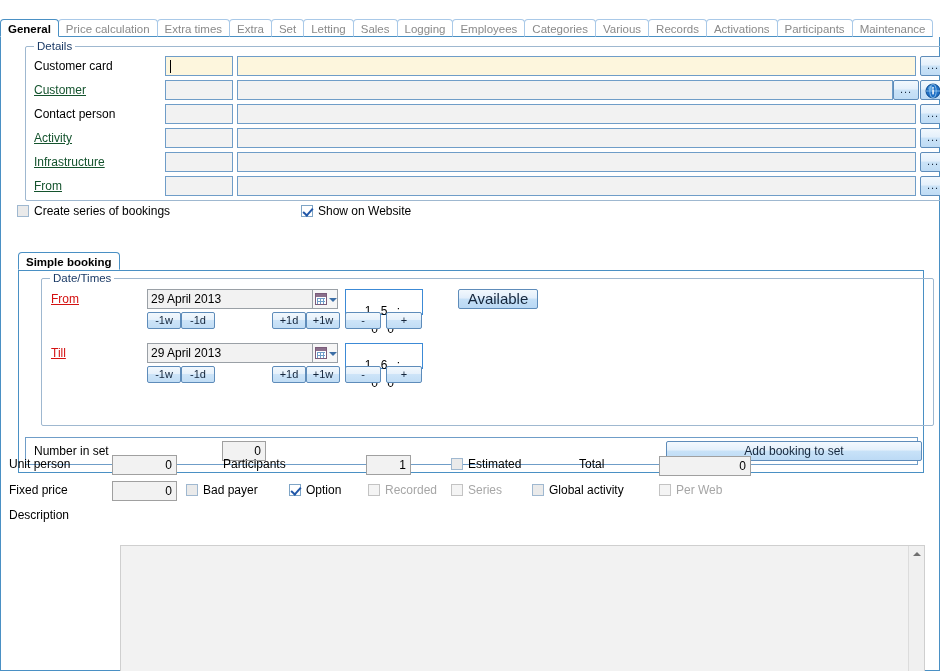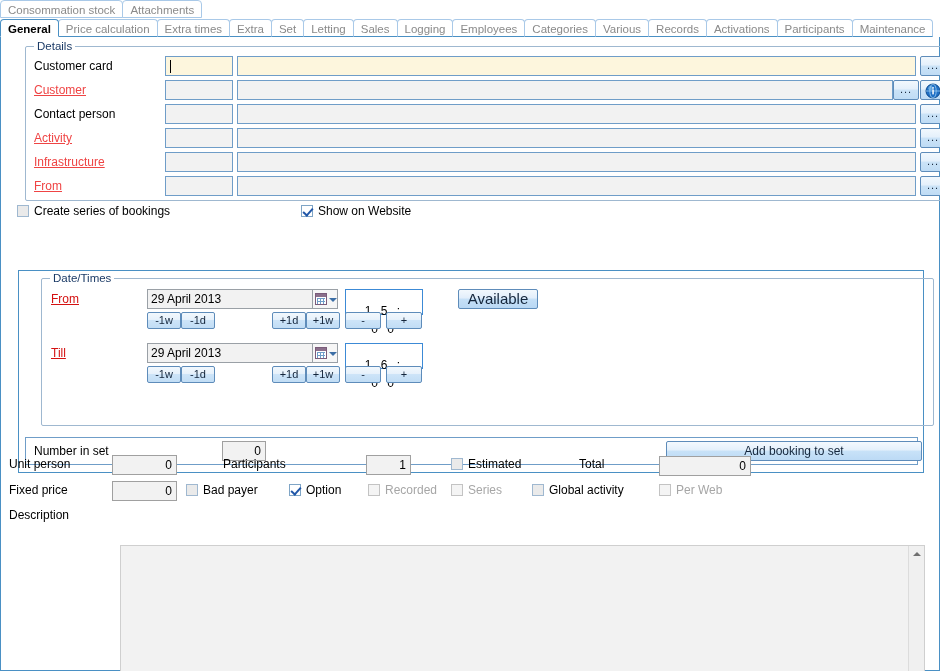--- a/index.html
+++ b/index.html
@@ -121,21 +121,21 @@
   }
   .field-label {
     position: absolute;
     left: 8px;
     top: 3px;
     font-size: 12px;
     line-height: 15px;
     white-space: nowrap;
   }
   .field-label.link {
-    color: #ef4444;
+    color: #14532d;
     text-decoration: underline;
     cursor: pointer;
   }
   .inp {
     position: absolute;
     border: 1px solid #6f9dc8;
     background: #f2f2f2;
     height: 20px;
     box-sizing: border-box;
     font-family: "Liberation Sans", sans-serif;
@@ -460,21 +460,20 @@
     position: absolute;
     left: 4px;
     top: 3px;
   }
 </style>
 </head>
 <body>
 
 <div class="app">
 
-  <div class="tabstrip row1" id="tabstrip-row1"><div class="tab">Consommation stock</div><div class="tab">Attachments</div></div>
 
   <div class="tabstrip row2" id="tabstrip-row2"><div class="tab selected">General</div><div class="tab">Price calculation</div><div class="tab">Extra times</div><div class="tab">Extra</div><div class="tab">Set</div><div class="tab">Letting</div><div class="tab">Sales</div><div class="tab">Logging</div><div class="tab">Employees</div><div class="tab">Categories</div><div class="tab">Various</div><div class="tab">Records</div><div class="tab">Activations</div><div class="tab">Participants</div><div class="tab">Maintenance</div></div>
 
   <div class="tabline"></div>
 
   <div class="content-panel">
 
     <div class="groupbox" id="details-group">
       <span class="gb-title">Details</span>
 
@@ -533,20 +532,23 @@
       </div>
     </div>
 
     <div class="cbx-wrap" style="left:16px; top:167px;">
       <span class="cbx grey-fill"></span><span class="cbx-label">Create series of bookings</span>
     </div>
     <div class="cbx-wrap" style="left:300px; top:167px;">
       <span class="cbx checked"></span><span class="cbx-label">Show on Website</span>
     </div>
 
+    <div id="booking-tabstrip">
+      <div class="tab selected">Simple booking</div>
+    </div>
 
     <div id="booking-panel">
 
       <div class="groupbox" id="datetimes-group">
         <span class="gb-title">Date/Times</span>
 
         <span class="dtrow-label" style="top:13px;">From</span>
         <div class="date-input" style="left:105px; top:10px;">29 April 2013</div>
         <div class="date-drop" style="left:270px; top:10px;">
           <span class="cal"></span>

